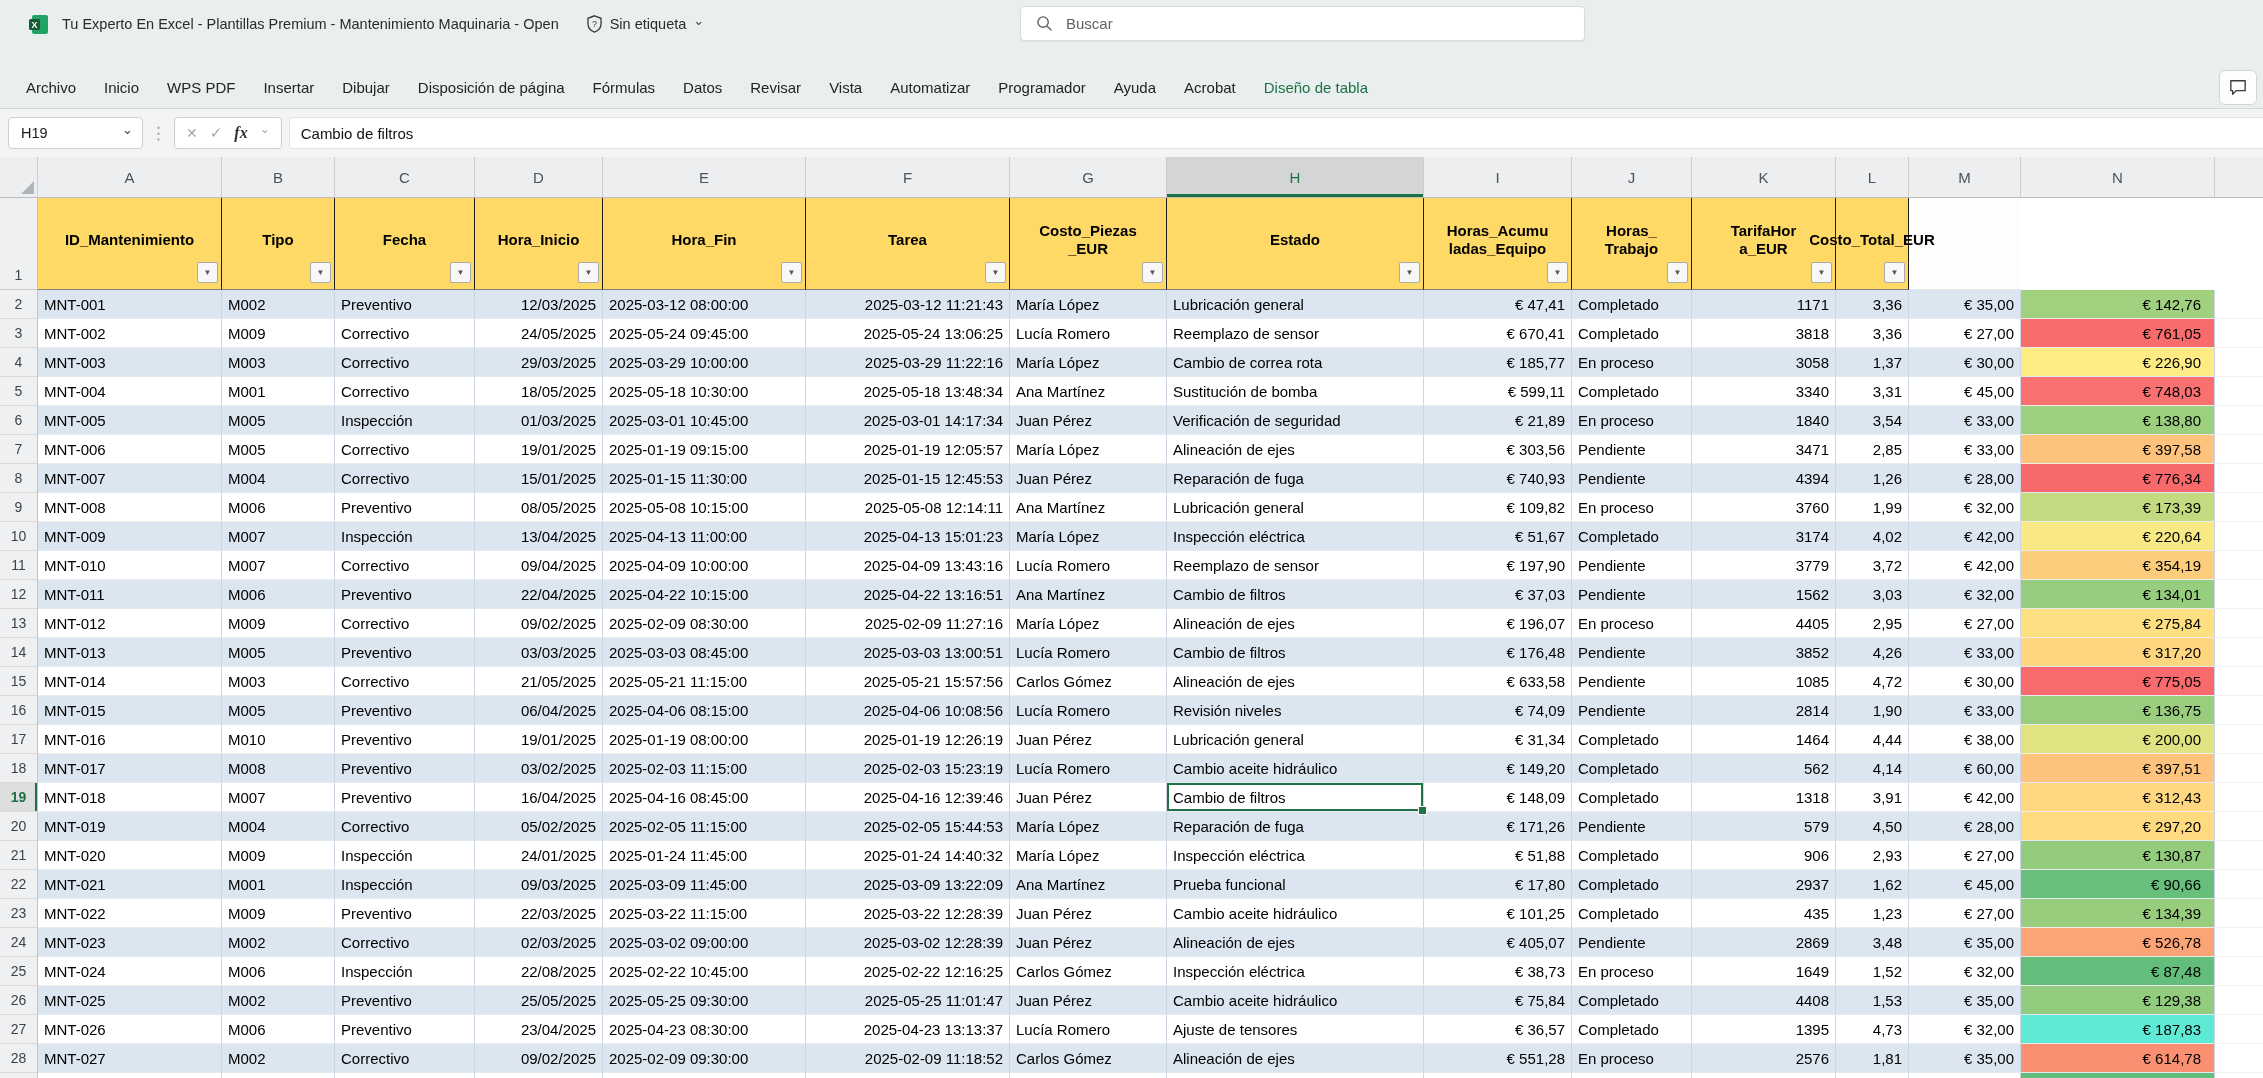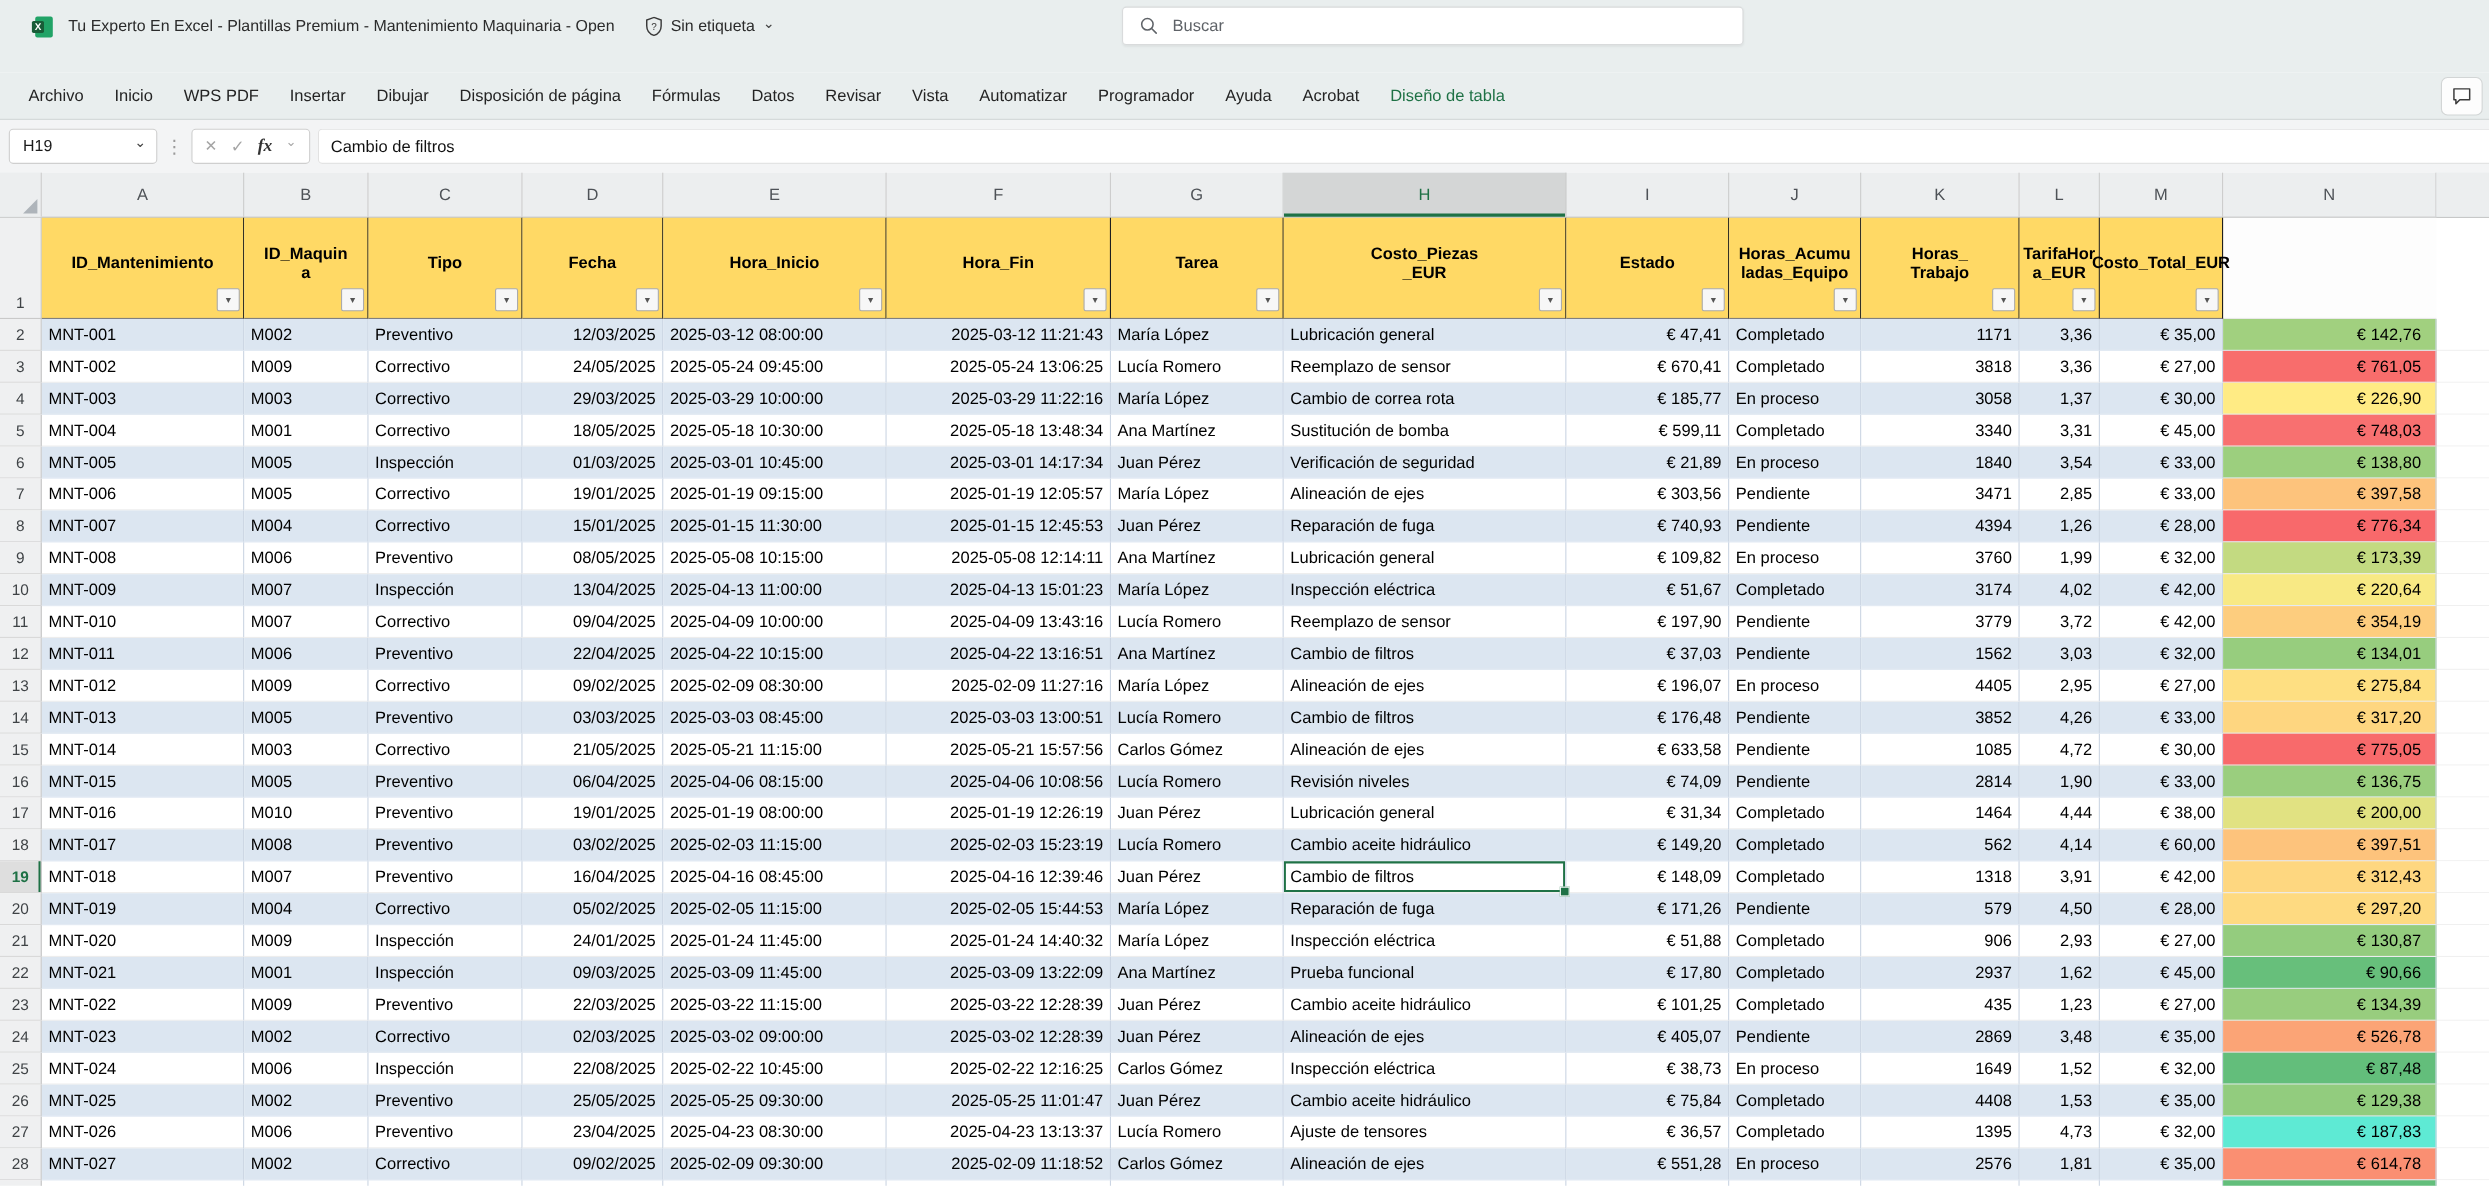--- a/index.html
+++ b/index.html
@@ -158,22 +158,20 @@
     <div class="letter-cell">K</div>
     <div class="letter-cell">L</div>
     <div class="letter-cell">M</div>
     <div class="letter-cell">N</div>
     <div class="letter-sp"></div>
   </div>
 <div id="sheet">
     <div class="header-row">
       <div class="hnum">1</div>
       <div class="hcell"><span>ID_Mantenimiento</span><div class="filter-btn"></div></div>
-      <div class="hcell"><span>ID_Maquin
-a</span><div class="filter-btn"></div></div>
       <div class="hcell"><span>Tipo</span><div class="filter-btn"></div></div>
       <div class="hcell"><span>Fecha</span><div class="filter-btn"></div></div>
       <div class="hcell"><span>Hora_Inicio</span><div class="filter-btn"></div></div>
       <div class="hcell"><span>Hora_Fin</span><div class="filter-btn"></div></div>
       <div class="hcell"><span>Tarea</span><div class="filter-btn"></div></div>
       <div class="hcell"><span>Costo_Piezas
 _EUR</span><div class="filter-btn"></div></div>
       <div class="hcell"><span>Estado</span><div class="filter-btn"></div></div>
       <div class="hcell"><span>Horas_Acumu
 ladas_Equipo</span><div class="filter-btn"></div></div>

